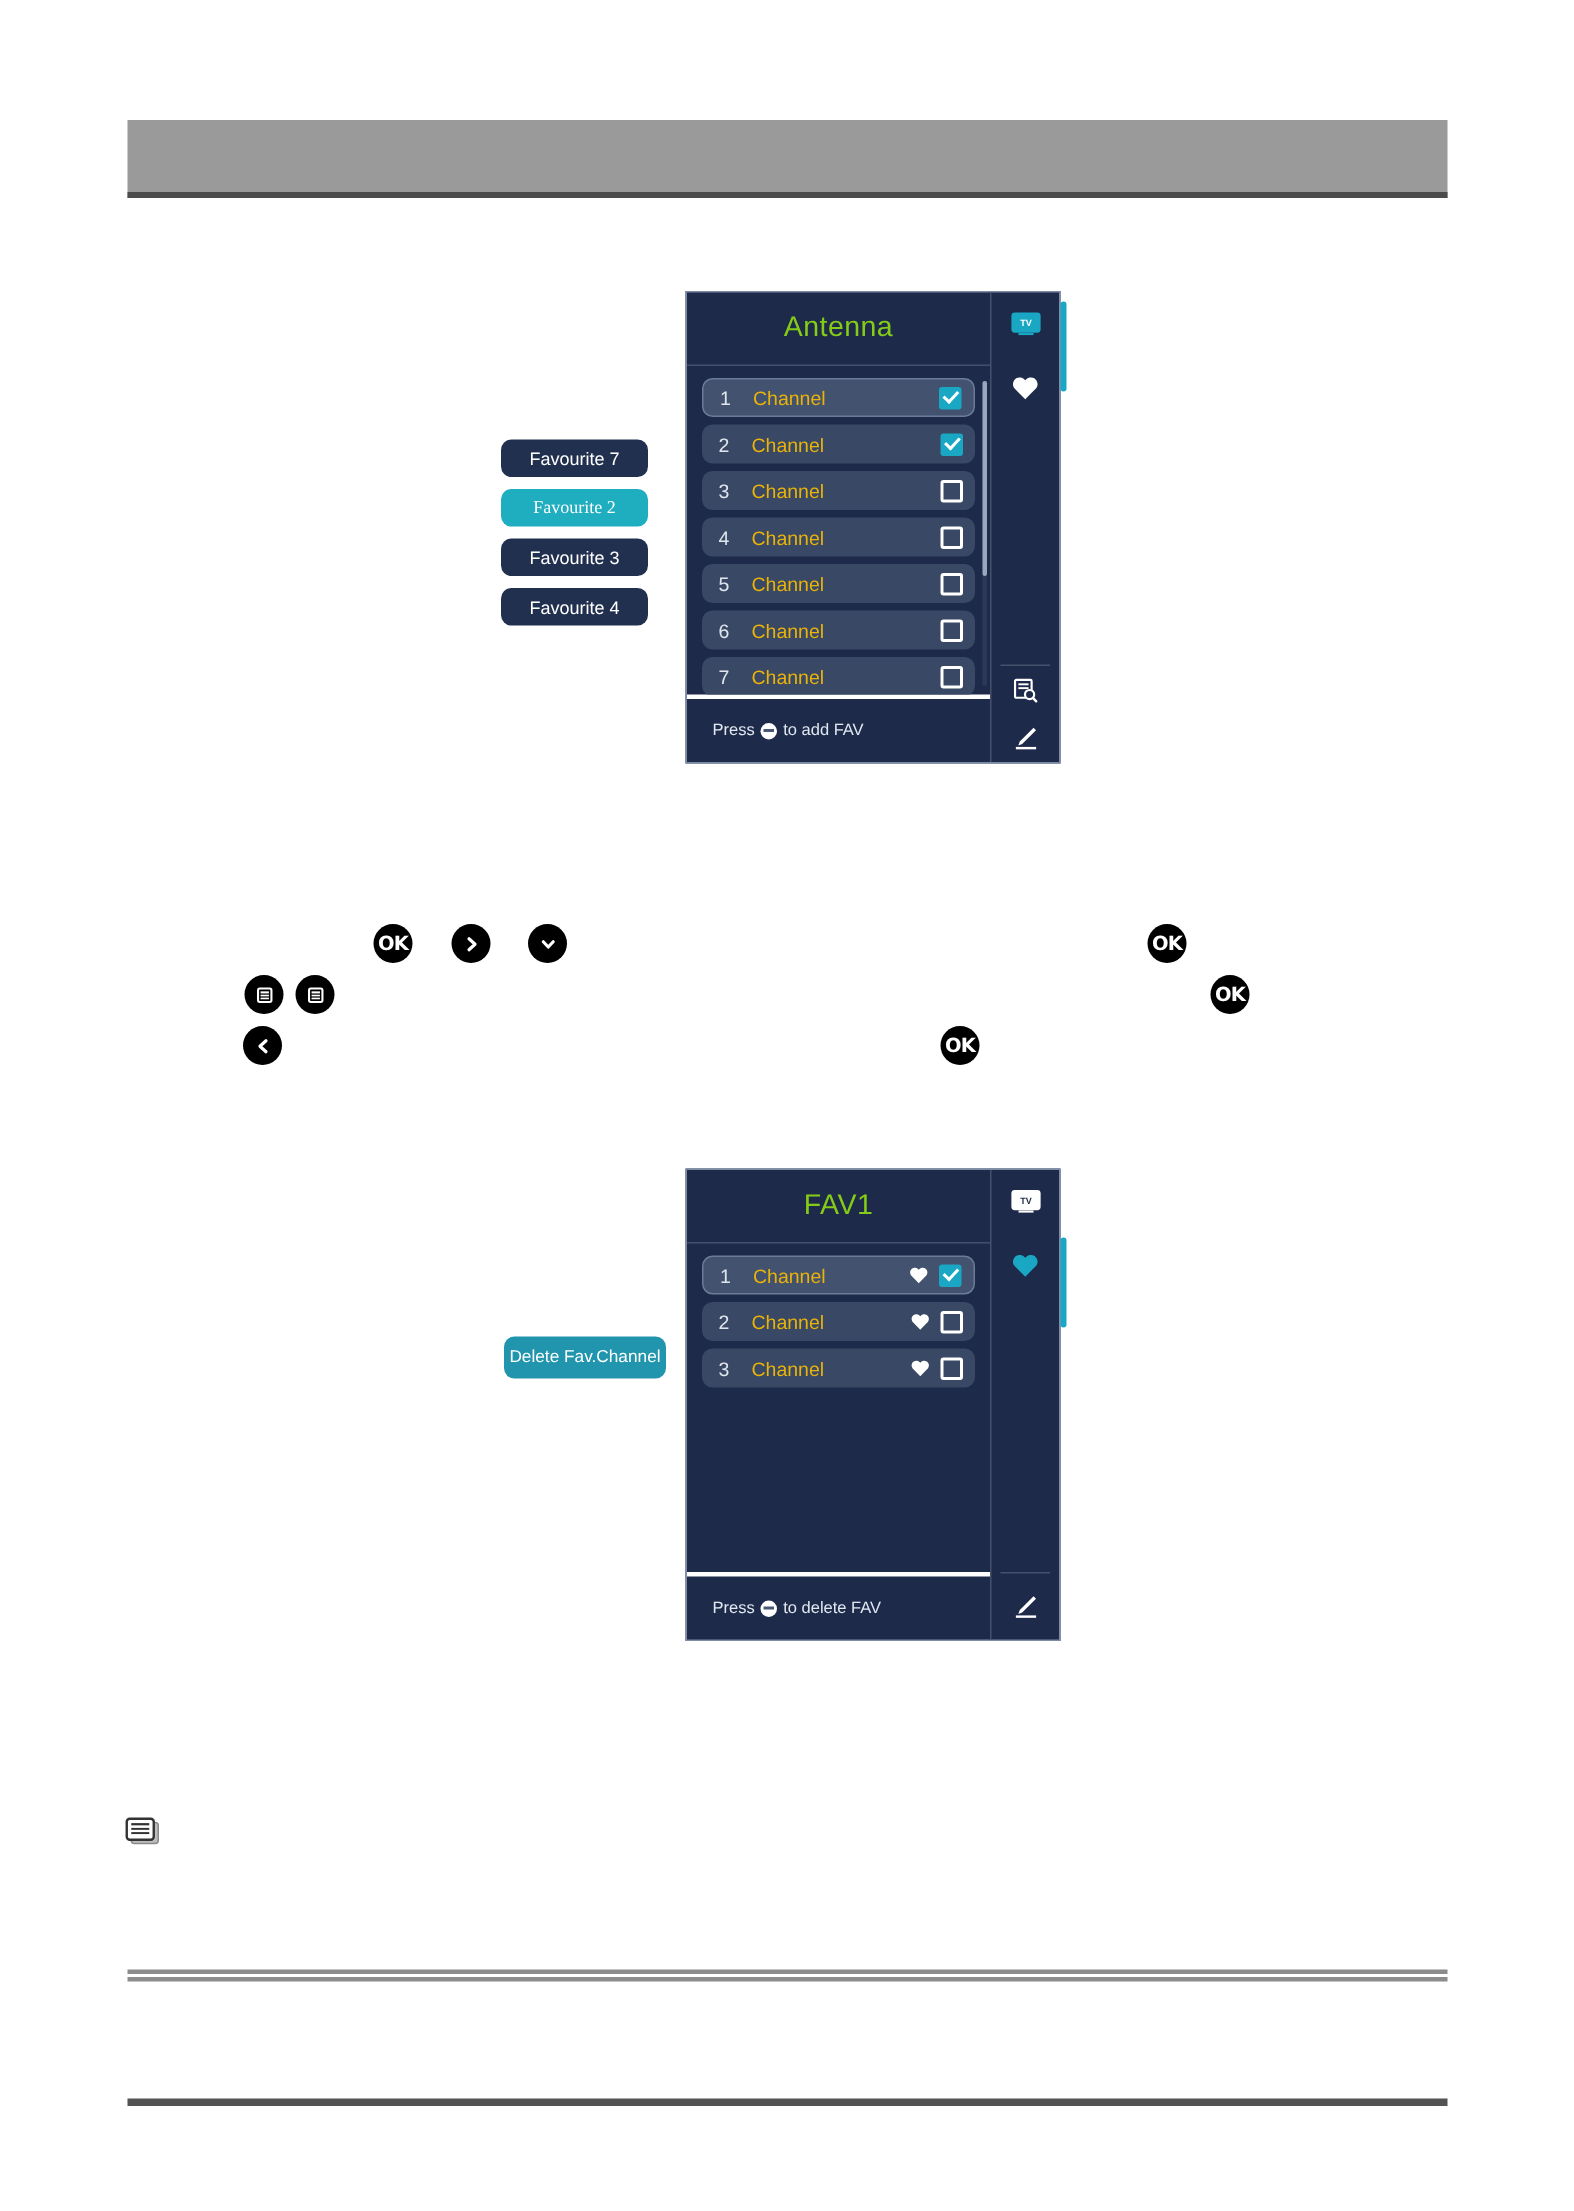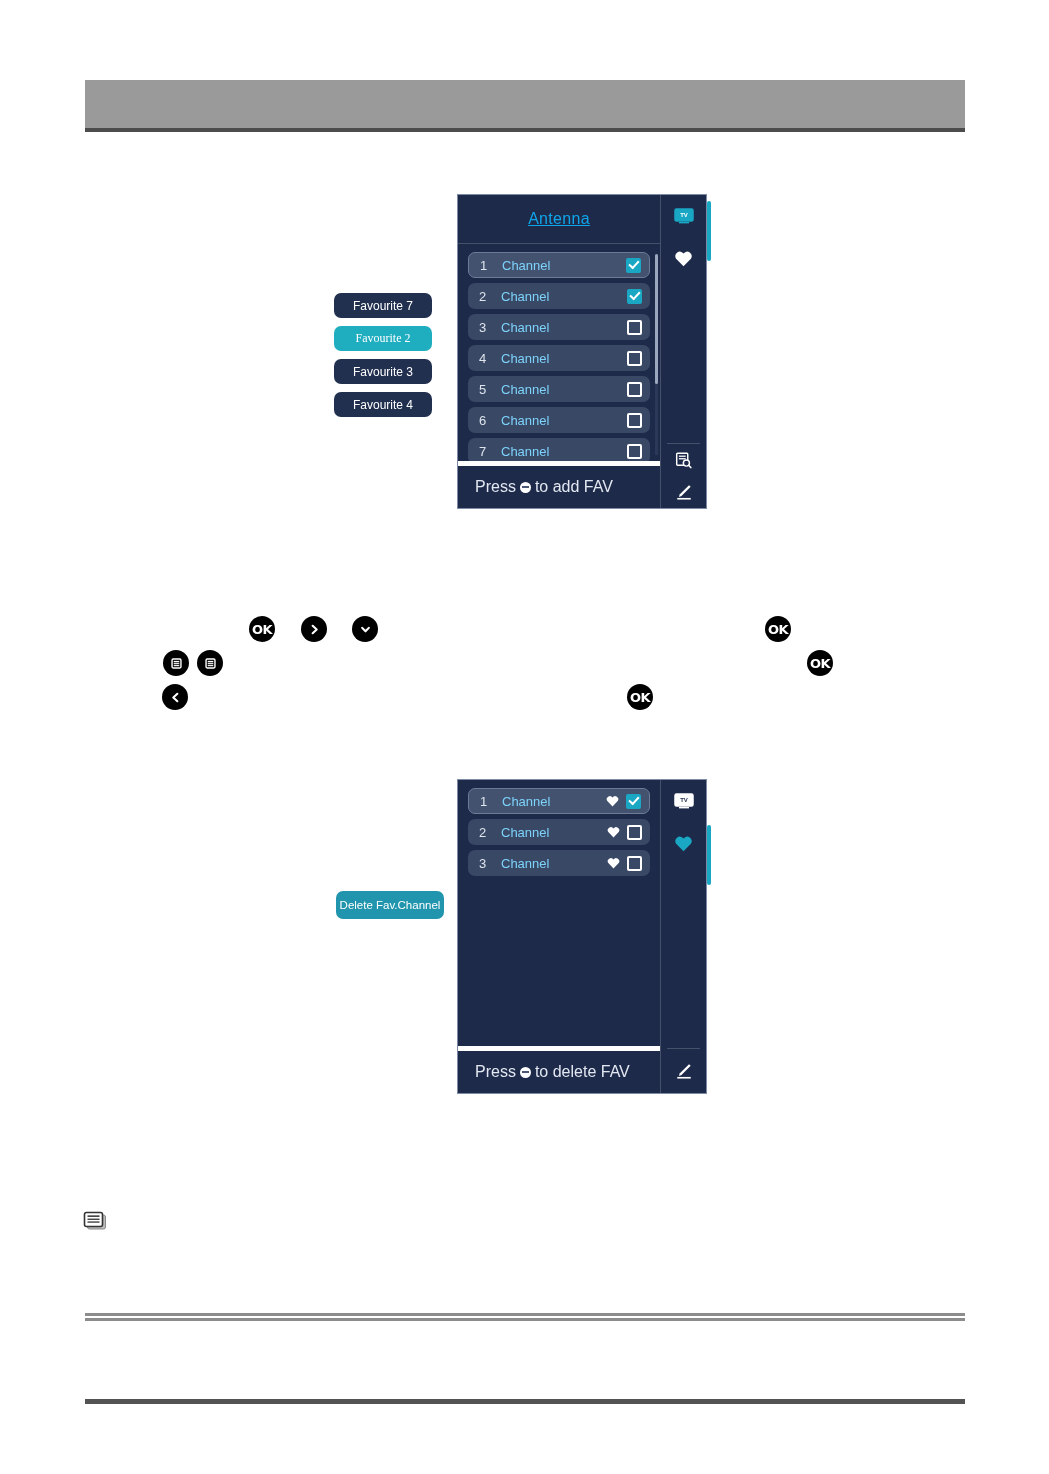--- a/index.html
+++ b/index.html
@@ -78,26 +78,25 @@
     display: flex;
     flex-direction: column;
     position: relative;
     min-width: 0;
   }
   .panel-title {
     height: 48px;
     display: flex;
     align-items: center;
     justify-content: center;
-    font-size: 16px;
-    color: #0ea5e9;
+    font-size: 19px;
+    color: #84cc16;
     border-bottom: 1px solid #45506b;
     letter-spacing: 0.3px;
     flex: 0 0 auto;
-    text-decoration: underline;
   }
   .panel-list {
     flex: 1 1 auto;
     padding: 8px 10px 0 10px;
     position: relative;
     overflow: hidden;
   }
   .chan-row {
     height: 26px;
     margin-bottom: 5px;
@@ -115,21 +114,21 @@
     border: 1px solid #6d7b96;
   }
   .chan-num {
     width: 14px;
     flex: 0 0 auto;
     color: #dfe5ee;
   }
   .chan-name {
     flex: 1 1 auto;
     padding-left: 8px;
-    color: #7dd3fc;
+    color: #eab308;
   }
   .chan-heart {
     flex: 0 0 auto;
     margin-right: 7px;
     display: flex;
     align-items: center;
   }
   .chk {
     flex: 0 0 auto;
     width: 15px;
@@ -166,25 +165,25 @@
     right: 2px;
     top: 10px;
     width: 3px;
     height: 130px;
     background: #9aa7bd;
     border-radius: 2px;
   }
   .panel-hint {
     flex: 0 0 auto;
     height: 42px;
-    border-top: 5px solid #ffffff;
+    border-top: 3px solid #ffffff;
     display: flex;
     align-items: center;
     padding-left: 17px;
-    font-size: 16px;
+    font-size: 11px;
     color: #e2e8f1;
   }
   .hint-dot {
     display: inline-block;
     width: 11px;
     height: 11px;
     border-radius: 50%;
     background: #ffffff;
     margin: 0 4px;
     position: relative;
@@ -397,20 +396,21 @@
         <path d="M8 2 L3.6 6 L8 10" fill="none" stroke="#fff" stroke-width="2.3" stroke-linecap="round" stroke-linejoin="round"></path>
       </svg>
     </div>
     <div class="glyph ok" style="left: 627px; top: 684px; width: 26px; height: 26px;">OK</div>
   </div>
 
 <div class="delete-btn">Delete Fav.Channel</div>
 
 <div class="tv-panel" id="panel-fav1" style="left:457px; top:779px; width:250px; height:315px;">
   <div class="panel-main">
+    <div class="panel-title">FAV1</div>
     <div class="panel-list" id="fav1-list">
         <div class="chan-row selected">
           <span class="chan-num">1</span>
           <span class="chan-name">Channel</span>
           <span class="chan-heart">
             <svg width="13" height="12" viewBox="0 0 24 22" aria-hidden="true">
               <path d="M12 21 L2.4 11.2 A5.8 5.8 0 0 1 12 4.6 A5.8 5.8 0 0 1 21.6 11.2 Z" fill="#ffffff"></path>
             </svg>
           </span>
           <span class="chk on"></span>

